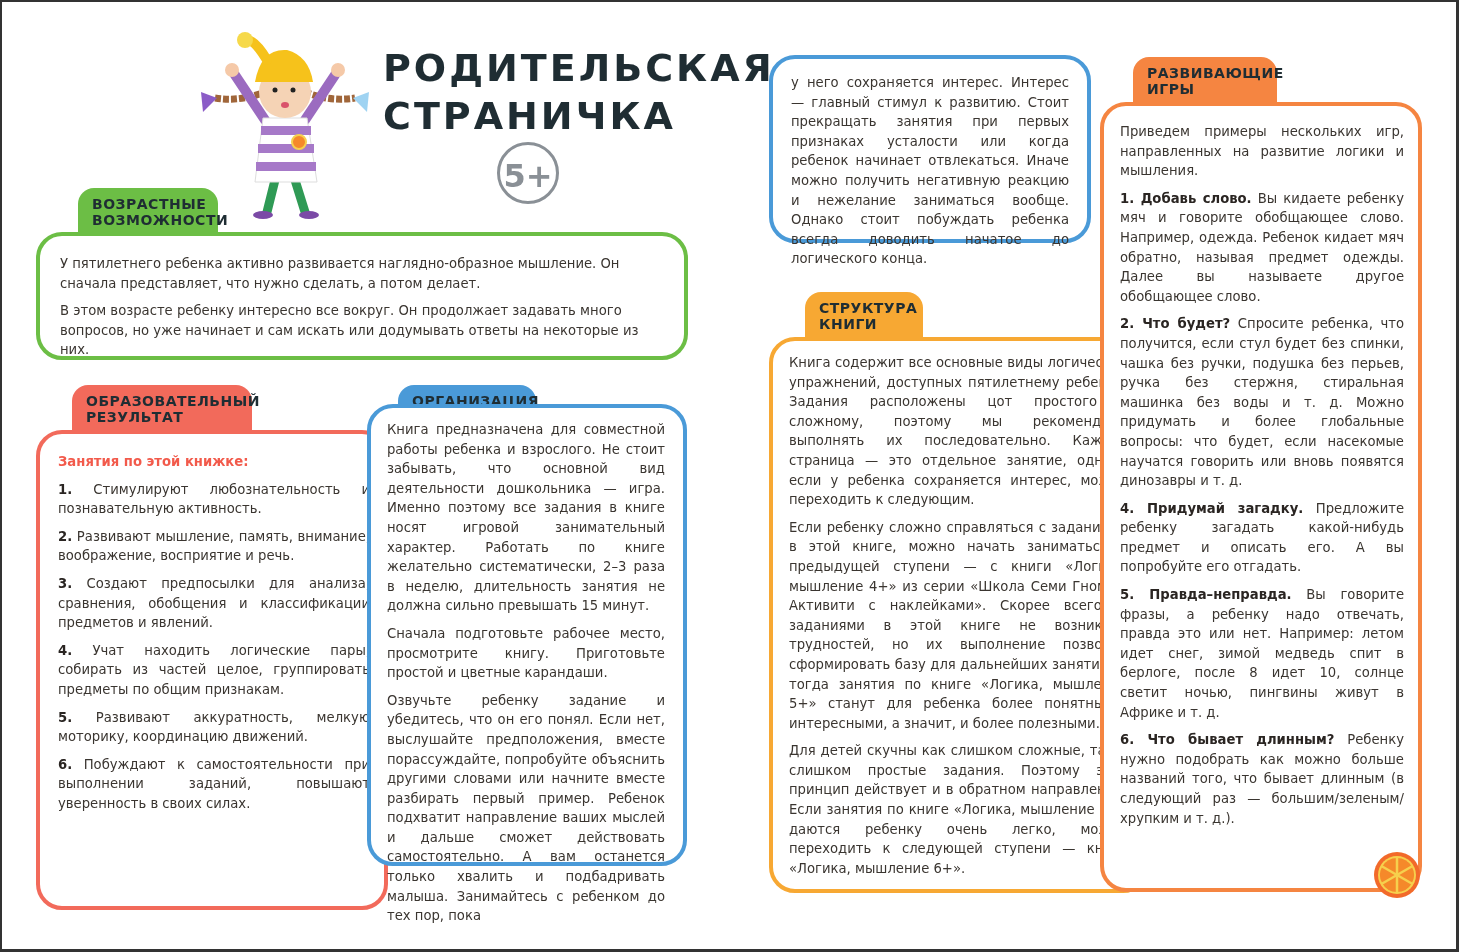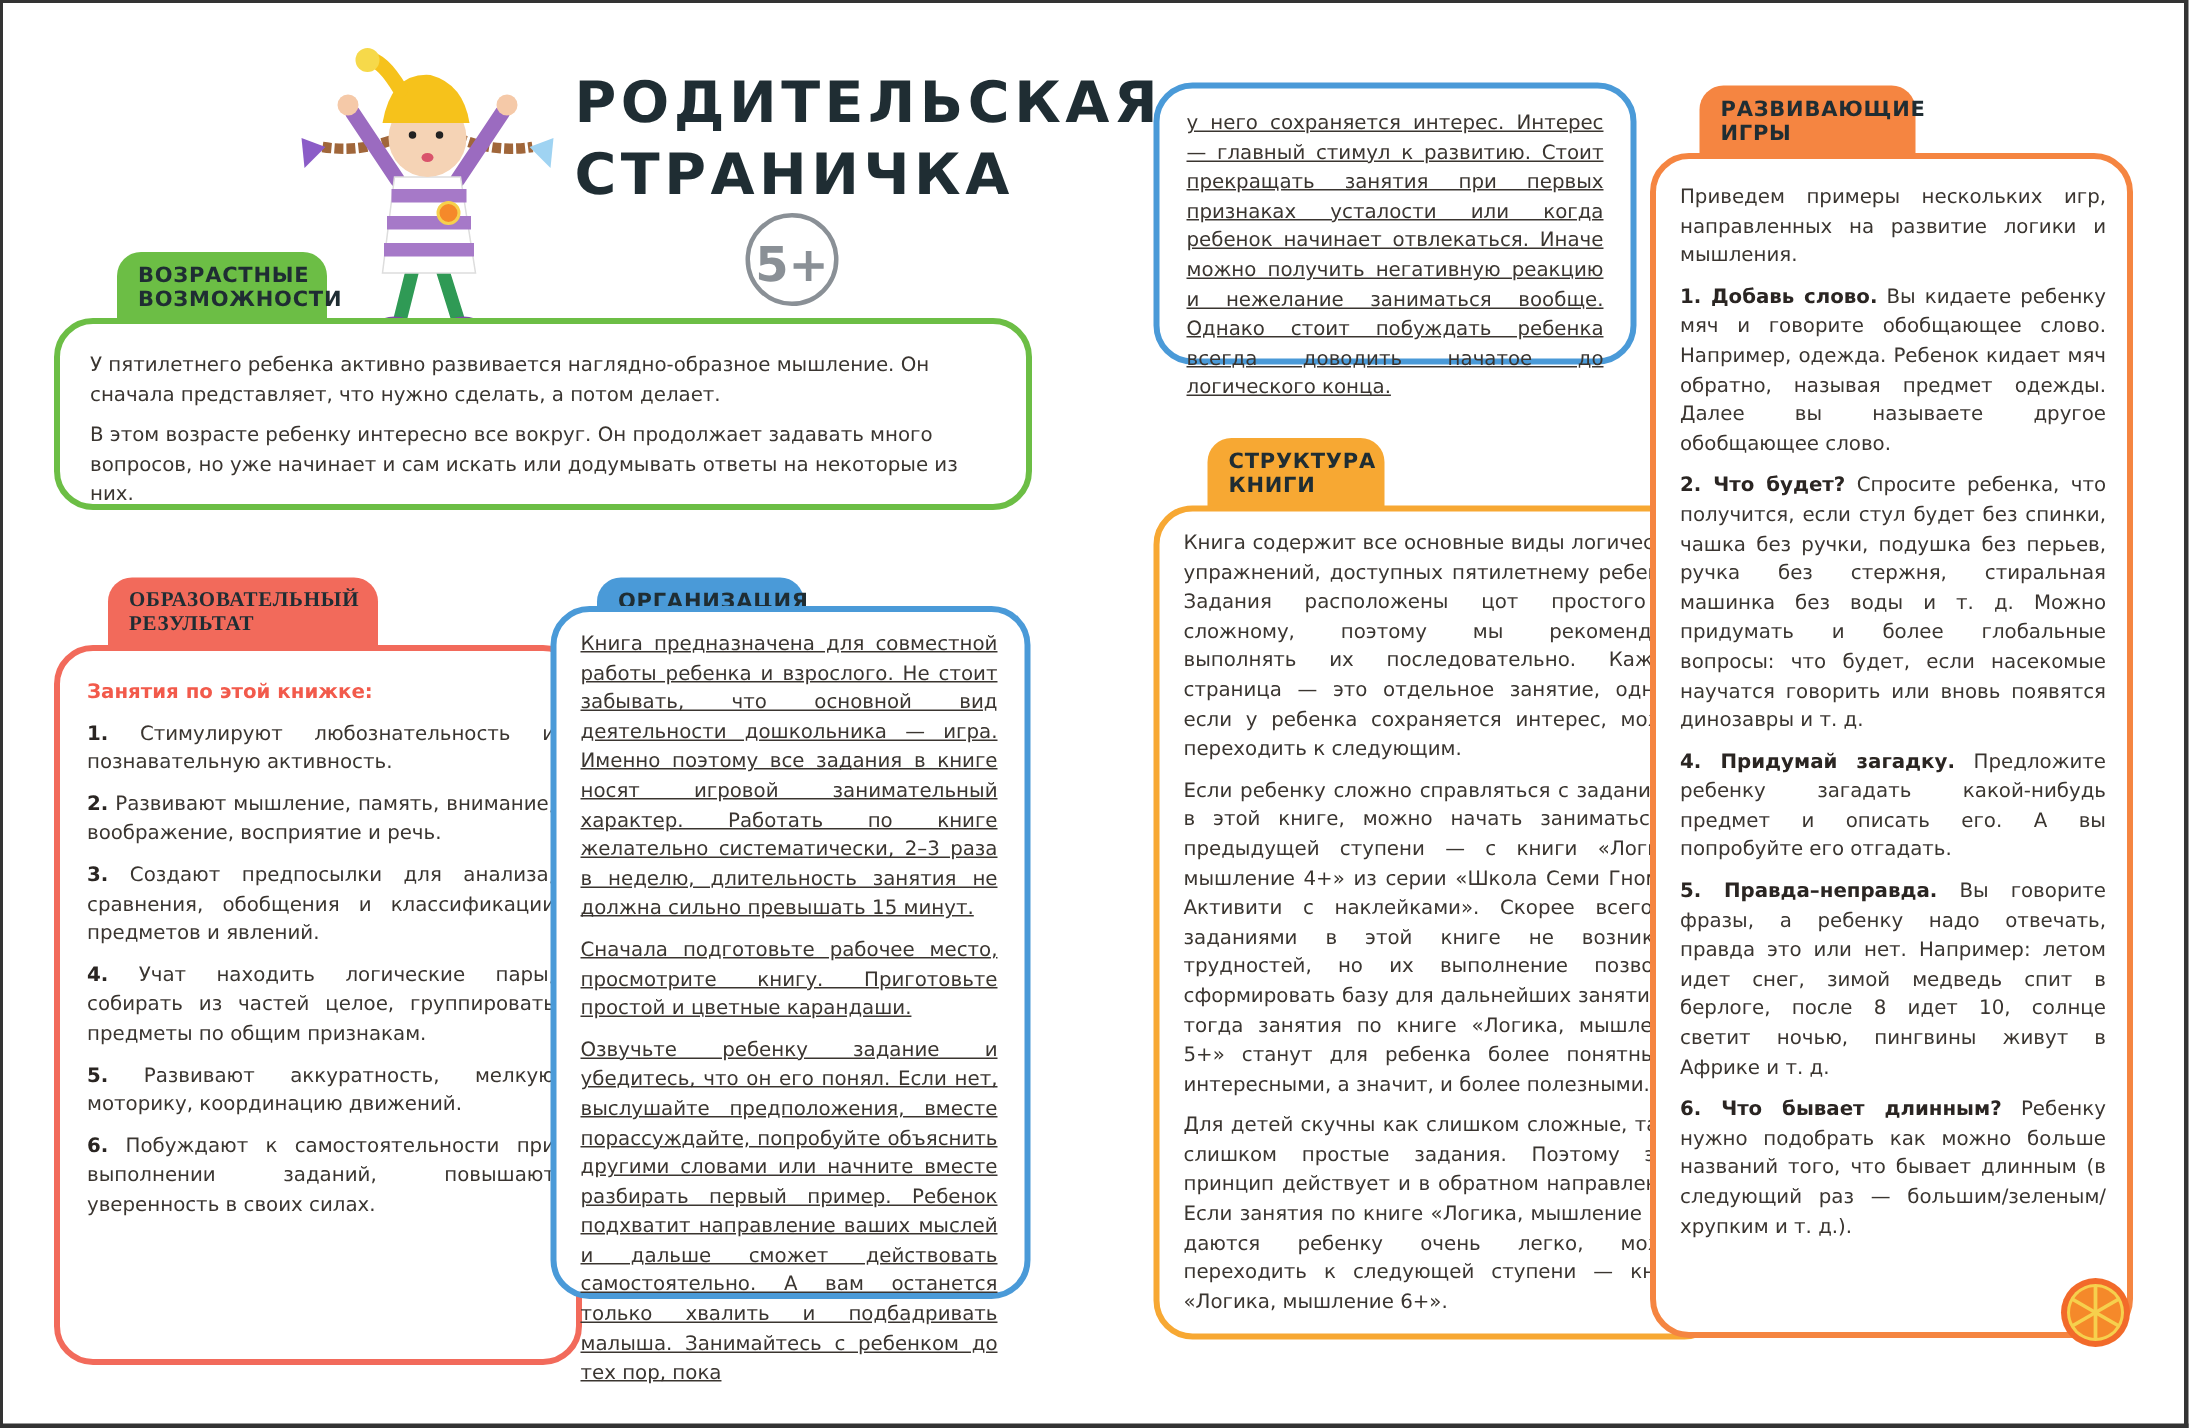--- a/index.html
+++ b/index.html
@@ -9,23 +9,23 @@
   .frame2{position:absolute;right:0;bottom:0;width:100%;height:100%;border-right:3px solid #333;border-bottom:3px solid #333;box-sizing:border-box;pointer-events:none;}
   .title{position:absolute;left:383px;top:44px;font-family:"DejaVu Sans",sans-serif;font-weight:bold;
          font-size:38px;letter-spacing:3px;line-height:48px;color:#1f2d33;text-align:center;width:260px;}
   .age-badge{position:absolute;left:497px;top:142px;width:62px;height:62px;border-radius:50%;border:3px solid #8a9096;
              color:#8a9096;font-size:32px;font-weight:bold;text-align:center;line-height:62px;box-sizing:border-box;}
   .box{position:absolute;background:#fff;border-style:solid;border-width:4px;border-radius:26px;box-sizing:border-box;
        font-size:13.2px;line-height:19.6px;padding:12px 18px 10px 16px;text-align:justify;}
   .box p{margin:0 0 8px 0;}
   .tab{position:absolute;border-radius:16px 16px 0 0;font-weight:bold;font-size:14px;line-height:16px;
        letter-spacing:0.5px;padding:8px 14px 6px 14px;box-sizing:border-box;color:#1f2d33;}
-  .green{border-color:#6cbe45;} .tab.green{background:#6cbe45;}
+  .green{border-color:#6cbe45;margin-top:20px;} .tab.green{background:#6cbe45;}
   .red{border-color:#f26a5b;} .tab.red{background:#f26a5b;}
-  .blue{border-color:#4a9ad8;text-decoration:underline;} .tab.blue{background:#4a9ad8;text-align:center;}
+  .blue{border-color:#4a9ad8;} .tab.blue{background:#4a9ad8;text-align:center;}
   .yellow{border-color:#f7a833;} .tab.yellow{background:#f7a833;}
   .orange{border-color:#f58541;} .tab.orange{background:#f58541;}
   .subhead{color:#f25a4b;font-weight:bold;}
   b.num{color:#2a2522;}
   .girl{position:absolute;left:195px;top:30px;width:180px;height:190px;}
   .orange-slice{position:absolute;left:1372px;top:850px;width:50px;height:50px;}
 </style>
 </head>
 <body>
 
@@ -72,21 +72,21 @@
 <div class="age-badge">5+</div>
 
 <div class="tab green" style="left:78px;top:168px;width:140px;height:52px;">
   <span>ВОЗРАСТНЫЕ ВОЗМОЖНОСТИ</span>
 </div>
 <div class="box green" style="left:36px;top:212px;width:652px;height:128px;padding:18px 20px;">
   <p style="text-align:left;">У пятилетнего ребенка активно развивается наглядно-образное мышление. Он сначала представляет, что нужно сделать, а потом делает.</p>
   <p style="text-align:left;">В этом возрасте ребенку интересно все вокруг. Он продолжает задавать много вопросов, но уже начинает и сам искать или додумывать ответы на некоторые из них.</p>
 </div>
 
-<div class="tab red" style="left:72px;top:385px;width:180px;height:52px;font-family:Liberation Serif, serif;">
+<div class="tab red" style="left:72px;top:385px;width:180px;height:52px;">
   <span>ОБРАЗОВАТЕЛЬНЫЙ РЕЗУЛЬТАТ</span>
 </div>
 <div class="box red" style="left:36px;top:430px;width:352px;height:480px;padding:18px 14px 10px 18px;">
   <p class="subhead">Занятия по этой книжке:</p>
   <p><b class="num">1.</b> <span>Стимулируют любознательность и познавательную активность.</span></p>
   <p><b class="num">2.</b> <span>Развивают мышление, память, внимание, воображение, восприятие и речь.</span></p>
   <p><b class="num">3.</b> <span>Создают предпосылки для анализа, сравнения, обобщения и классификации предметов и явлений.</span></p>
   <p><b class="num">4.</b> <span>Учат находить логические пары, собирать из частей целое, группировать предметы по общим признакам.</span></p>
   <p><b class="num">5.</b> <span>Развивают аккуратность, мелкую моторику, координацию движений.</span></p>
   <p><b class="num">6.</b> <span>Побуждают к самостоятельности при выполнении заданий, повышают уверенность в своих силах.</span></p>

